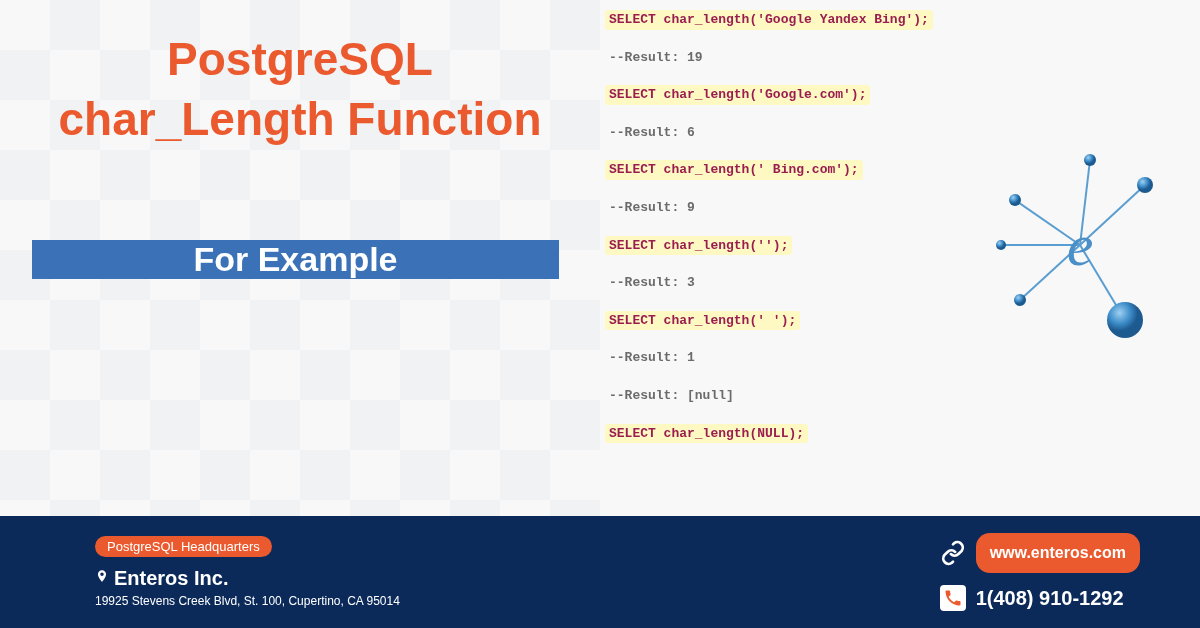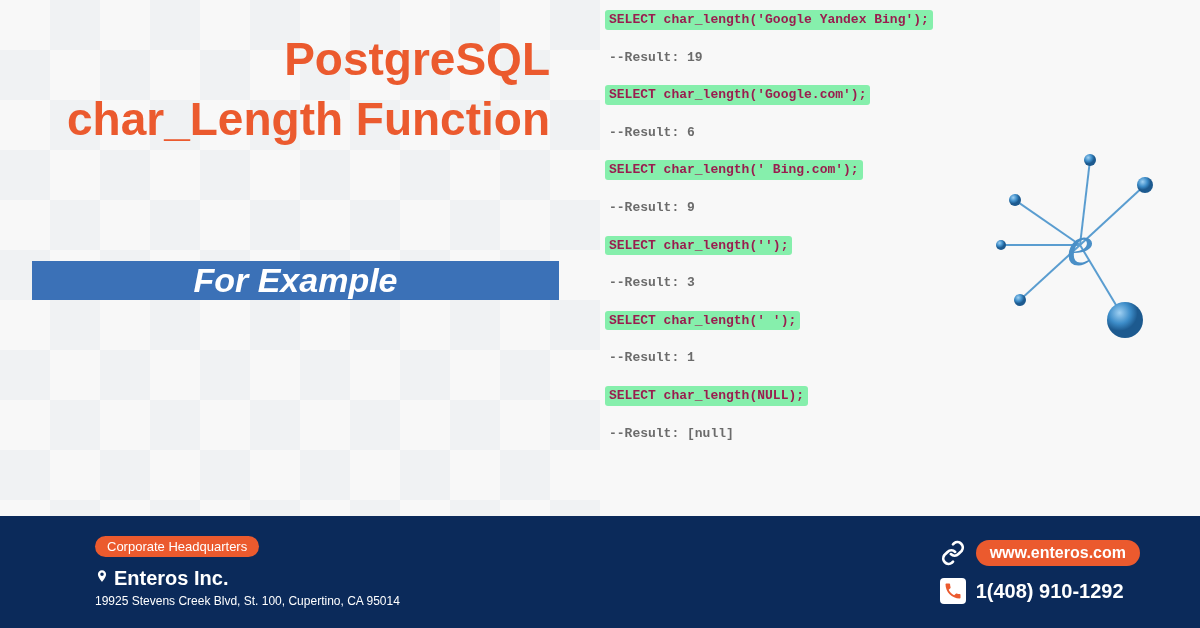--- a/index.html
+++ b/index.html
@@ -22,36 +22,35 @@
         linear-gradient(-45deg, transparent 75%, #eef0f2 75%);
       background-size: 100px 100px;
       background-position: 0 0, 0 50px, 50px -50px, -50px 0px;
       opacity: 0.7;
     }
     .title {
       position: absolute;
       top: 30px;
       left: 50px;
       width: 500px;
-      text-align: right;
+      text-align: center;
       font-size: 46px;
       font-weight: 800;
       line-height: 1.3;
       color: #eb5a2e;
       font-family: 'Arial Black', Arial, sans-serif;
     }
     .banner {
       position: absolute;
       top: 240px;
       left: 0;
       width: 559px;
       height: 80px;
       display: flex;
-      align-items: center;
-      font-style: italic;
+      align-items: flex-start;
     }
     .banner-accent {
       width: 32px;
       background: #eb5a2e;
     }
     .banner-main {
       flex: 1;
       background: #3b71b7;
       display: flex;
       align-items: center;
@@ -65,21 +64,21 @@
       position: absolute;
       top: 10px;
       left: 605px;
       width: 370px;
       font-family: 'Courier New', Courier, monospace;
       font-size: 13px;
       font-weight: bold;
       line-height: 1.2;
     }
     .code-line {
-      background: #86efac;
+      background: #fef9c3;
       color: #9a1d4f;
       padding: 2px 4px;
       margin-bottom: 18px;
       display: inline-block;
       border-radius: 3px;
       font-family: Liberation Mono, monospace;
     }
     .result-line {
       color: #6b6b6b;
       padding: 2px 4px;
@@ -145,21 +144,21 @@
       align-items: center;
       gap: 10px;
     }
     .contact-row .ic {
       width: 26px; height: 26px;
       display: flex; align-items: center; justify-content: center;
     }
     .web-badge {
       background: #eb5a2e;
       color: #fff;
-      padding: 4px 14px;
+      padding: 11px 14px;
       border-radius: 14px;
       font-size: 16px;
       font-weight: 600;
     }
     .phone-text {
       color: #fff;
       font-size: 20px;
       font-weight: 700;
     }
     .phone-ic {
@@ -197,24 +196,24 @@
       <span class="result-line">--Result: 9</span>
     </div>
   <div><span class="code-line">SELECT char_length('');</span></div>
   <div>
       <span class="result-line">--Result: 3</span>
     </div>
   <div><span class="code-line">SELECT char_length(' ');</span></div>
   <div>
       <span class="result-line">--Result: 1</span>
     </div>
+  <div>
+      <span class="result-line">--Result: [null]</span>
+    </div>
   <div><span class="code-line">SELECT char_length(NULL);</span></div>
-  <div>
-      <span class="result-line">--Result: [null]</span>
-    </div>
 </div>
 
 <div class="logo">
   <svg viewBox="0 0 170 200">
     <defs>
       <radialGradient id="sph" cx="35%" cy="30%">
         <stop offset="0%" stop-color="#9fd0f2"></stop>
         <stop offset="60%" stop-color="#3d8dc9"></stop>
         <stop offset="100%" stop-color="#1d5a8f"></stop>
       </radialGradient>
@@ -230,21 +229,21 @@
     <circle cx="20" cy="55" r="6" fill="url(#sph)"></circle>
     <circle cx="6" cy="100" r="5" fill="url(#sph)"></circle>
     <circle cx="25" cy="155" r="6" fill="url(#sph)"></circle>
     <circle cx="130" cy="175" r="18" fill="url(#sph)"></circle>
     <text x="85" y="120" font-family="Georgia, serif" font-style="italic" font-size="60" fill="#4a8fc7" text-anchor="middle">e</text>
   </svg>
 </div>
 
 <div class="footer">
   <div class="footer-left">
-    <span class="badge">Corporate Headquarters</span>
+    <span class="badge">PostgreSQL Headquarters</span>
     <div class="company-row">
       <span class="pin-icon">
         <svg viewBox="0 0 24 24" fill="#fff">
             <path d="M12 2C8 2 5 5 5 9c0 5 7 13 7 13s7-8 7-13c0-4-3-7-7-7zm0 10a3 3 0 110-6 3 3 0 010 6z"></path>
           </svg>
       </span>
       <span>Enteros Inc.</span>
     </div>
     <div class="address">19925 Stevens Creek Blvd, St. 100, Cupertino, CA 95014</div>
   </div>

